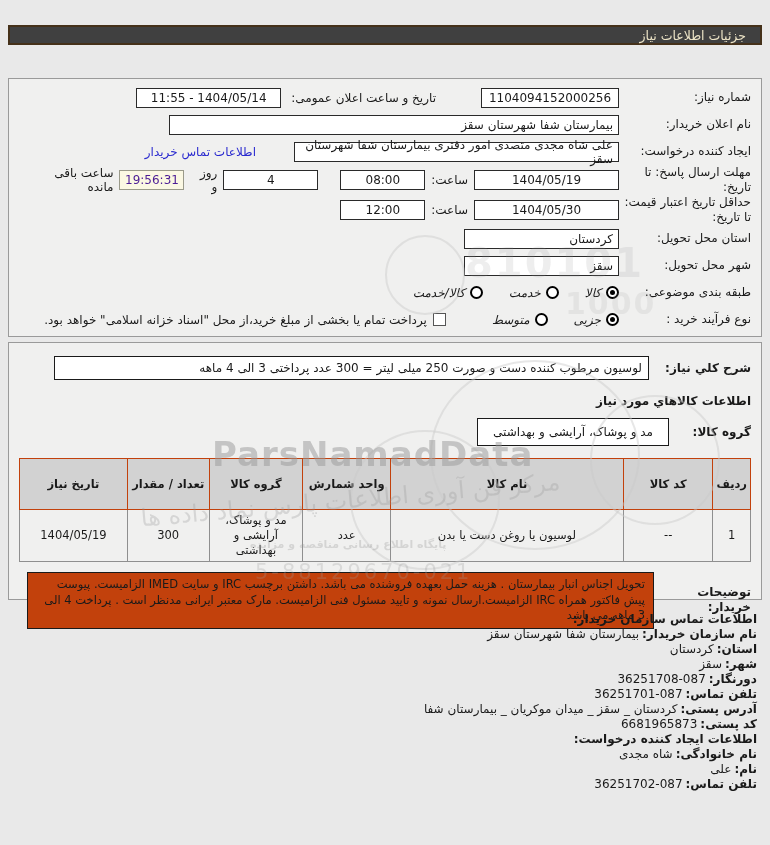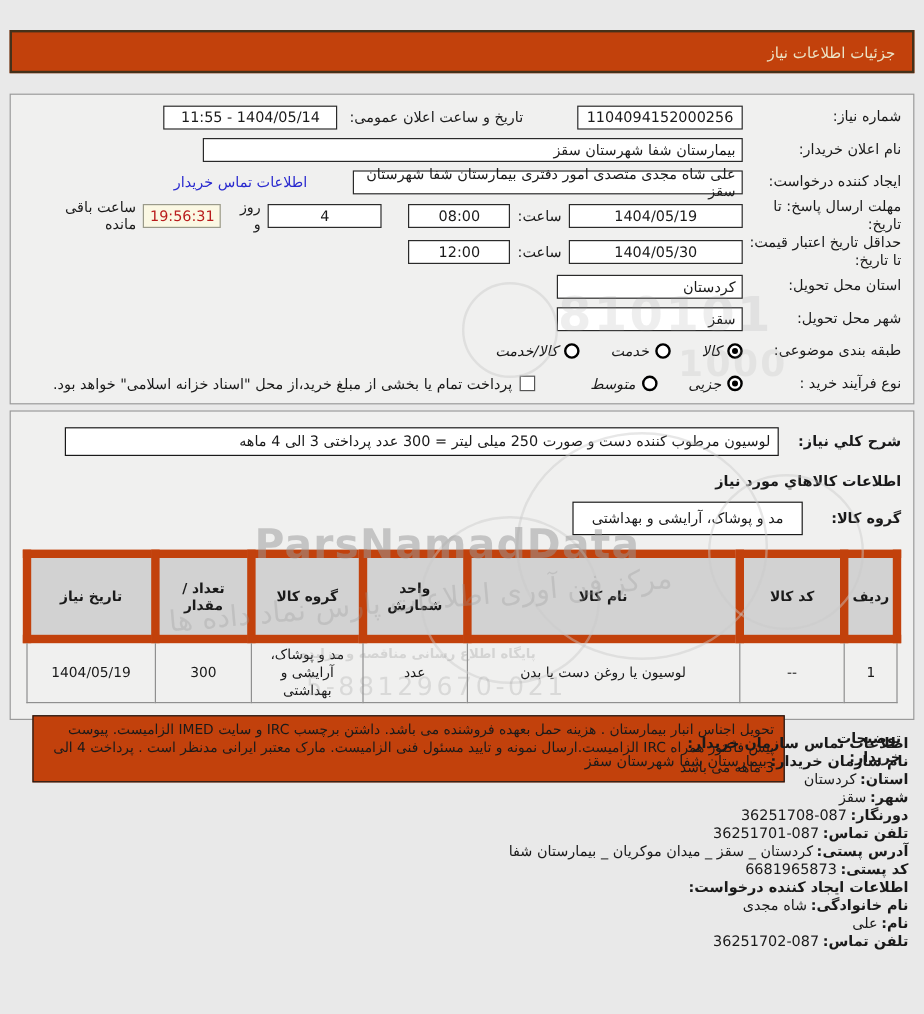--- a/index.html
+++ b/index.html
@@ -9,22 +9,22 @@
     font-family: "DejaVu Sans", sans-serif;
     font-size: 12px;
     color: #1a1a1a;
     direction: rtl;
     position: relative;
     overflow: hidden;
   }
 
   
   .titlebar {
-    position: absolute; top: 25px; right: 8px; width: 754px; height: 36px;
-    background: #c2410c; border: 2px solid #45311a;
+    position: absolute; top: 25px; right: 8px; width: 754px; height: 20px;
+    background: #404040; border: 2px solid #45311a;
     display: flex; align-items: center; padding: 0 14px;
     color: #ece3c6; font-size: 12.5px;
   }
 
   
   .panel {
     position: absolute; right: 8px; width: 754px;
     background: #f0f0ef; border: 1px solid #9a9a9a;
     padding: 5px 10px;
   }
@@ -39,21 +39,21 @@
     background: #fff; border: 1px solid #2a2a2a; height: 20px;
     display: flex; align-items: center; justify-content: center;
     font-size: 12px; flex: none;
   }
   .ibox.rt { justify-content: flex-start; padding: 0 5px; }
   .ltr { direction: ltr; unicode-bidi: isolate; }
 
   .w150{width:138px} .w145{width:145px} .w450{width:450px} .w325{width:325px}
   .w85{width:85px} .w95{width:95px} .w65{width:65px} .w155{width:155px}
 
-  .countdown { background: #fbf8e3; border: 1px solid #9a9a8a; color: #b91c1c; }
+  .countdown { background: #fbf8e3; border: 1px solid #9a9a8a; color: #4c1d95; }
 
   .sep { margin: 0 6px; }
   .link { color: #2a2acf; margin-right: 38px; cursor: pointer; }
 
   .radio {
     width: 13px; height: 13px; border: 2px solid #000; border-radius: 50%;
     background: #fff; flex: none; position: relative; display: inline-block;
   }
   .radio.sel::after {
     content: ""; position: absolute; top: 2px; left: 2px; right: 2px; bottom: 2px;
@@ -67,21 +67,21 @@
   .desc-row { display: flex; align-items: center; margin-top: 8px; }
   .desc-label { width: 102px; flex: none; font-weight: bold; }
   .desc-box { width: 595px; border: 1px solid #1a1a1a; background: #fff; padding: 4px 6px; }
   .items-heading { margin-top: 14px; font-weight: bold; }
   .group-row { display: flex; align-items: center; margin-top: 10px; }
   .group-label { width: 82px; flex: none; font-weight: bold; }
   .group-box { width: 192px; height: 28px; border: 1px solid #1a1a1a; background: #fff;
     display: flex; align-items: center; justify-content: center; }
 
   table.items { border-collapse: collapse; width: 732px; margin: 12px auto 0; }
-  .items th { background: #d2d2d2; border: 7px solid #c2410c; font-size: 11.5px; height: 24px; padding: 18px 3px; }
+  .items th { background: #d2d2d2; border: 1px solid #c2410c; font-size: 11.5px; height: 24px; padding: 18px 3px; }
   .items td { border: 1px solid #8f8f8f; background: transparent; font-size: 11.5px;
     text-align: center; padding: 2px 3px; height: 52px; line-height: 1.3; }
   .c-row{width:36px} .c-code{width:90px} .c-name{width:234px} .c-unit{width:88px}
   .c-grp{width:94px} .c-qty{width:82px} .c-date{width:108px}
 
   .notes-row { display: flex; align-items: center; margin-top: 10px; }
   .notes-label { width: 97px; flex: none; font-weight: bold; line-height: 1.3; }
   .notes-box { width: 627px; min-height: 48px; border: 1px solid #1a1a1a; background: #c2410c;
     padding: 4px 8px; font-size: 11.5px; line-height: 1.35; }
 

